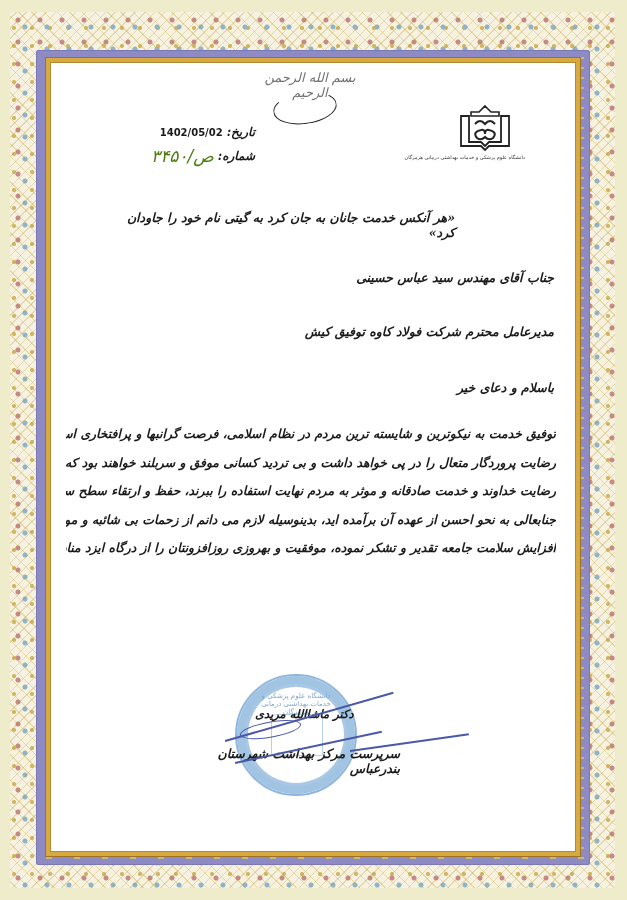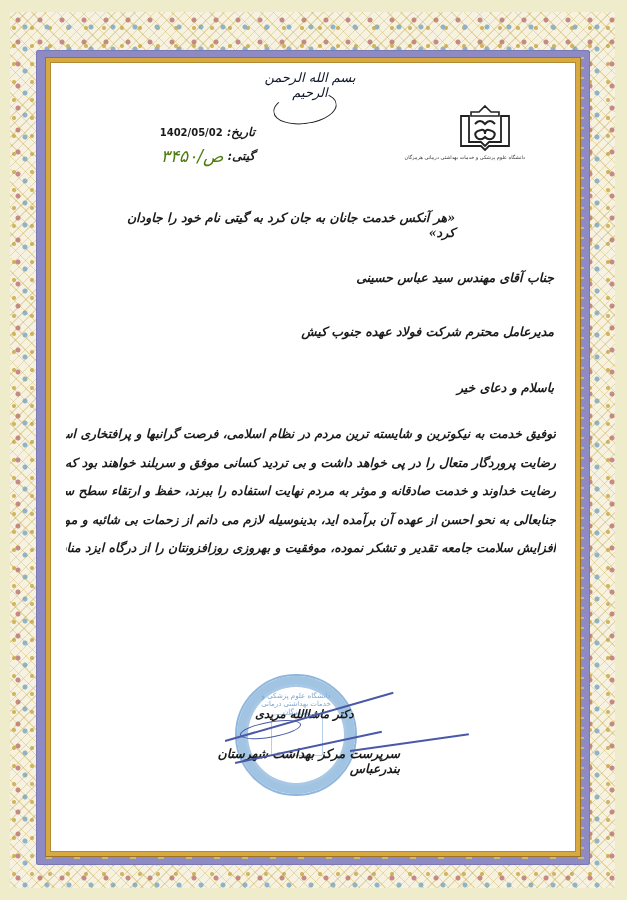--- a/index.html
+++ b/index.html
@@ -42,21 +42,21 @@
   }
   .paper {
     position: absolute; left: 50px; top: 62px; width: 526px; height: 790px;
     background: #ffffff;
     box-shadow: inset 0 0 0 1px #b48a30;
   }
   .content { position: absolute; inset: 0; direction: rtl; color: #1a1a1a; }
 
   .bismillah {
     position: absolute; left: 205px; top: 8px; width: 110px; height: 60px;
-    font-size: 13px; font-style: italic; text-align: center; color: #0f172a;
+    font-size: 13px; font-style: italic; text-align: center; color: #737373;
   }
   .bismillah .swash {
     position: absolute; left: 18px; top: 22px; width: 62px; height: 30px;
     border: 1.5px solid #222; border-radius: 50%; border-top-color: transparent;
     transform: rotate(-8deg);
   }
   .logo {
     position: absolute; left: 395px; top: 40px; width: 80px; height: 70px;
     direction: ltr;
   }
@@ -134,29 +134,29 @@
       </svg>
       <div class="logo-caption">دانشگاه علوم پزشکی و خدمات بهداشتی درمانی هرمزگان</div>
     </div>
 
     <div class="meta">
       <div class="meta-row">
         <span class="meta-label">تاریخ:</span>
         <span class="meta-date">1402/05/02</span>
       </div>
       <div class="meta-row">
-        <span class="meta-label">گیتی:</span>
+        <span class="meta-label">شماره:</span>
         <span class="meta-number">ص/۳۴۵۰</span>
       </div>
     </div>
 
     <div class="quote">«هر آنکس خدمت جانان به جان کرد به گیتی نام خود را جاودان کرد»</div>
 
     <div class="addressee a1">جناب آقای مهندس سید عباس حسینی</div>
-    <div class="addressee a2">مدیرعامل محترم شرکت فولاد عهده جنوب کیش</div>
+    <div class="addressee a2">مدیرعامل محترم شرکت فولاد کاوه توفیق کیش</div>
 
     <div class="greeting">باسلام و دعای خیر</div>
 
     <div class="body-text">
       <div class="body-line">توفیق خدمت به نیکوترین و شایسته ترین مردم در نظام اسلامی، فرصت گرانبها و پرافتخاری است که علاوه بر خوشنودی مردم موجبات</div>
       <div class="body-line">رضایت پروردگار متعال را در پی خواهد داشت و بی تردید کسانی موفق و سربلند خواهند بود که بتوانند به خوبی از این فرصت در راستای جلب</div>
       <div class="body-line">رضایت خداوند و خدمت صادقانه و موثر به مردم نهایت استفاده را ببرند، حفظ و ارتقاء سطح سلامت شاغلین از وظایف خطیری است که</div>
       <div class="body-line">جنابعالی به نحو احسن از عهده آن برآمده اید، بدینوسیله لازم می دانم از زحمات بی شائبه و موثر شما در راستای خدمت رسانی به مردم در جهت</div>
       <div class="body-line">افزایش سلامت جامعه تقدیر و تشکر نموده، موفقیت و بهروزی روزافزونتان را از درگاه ایزد منان مسالت می نمایم.</div>
     </div>

